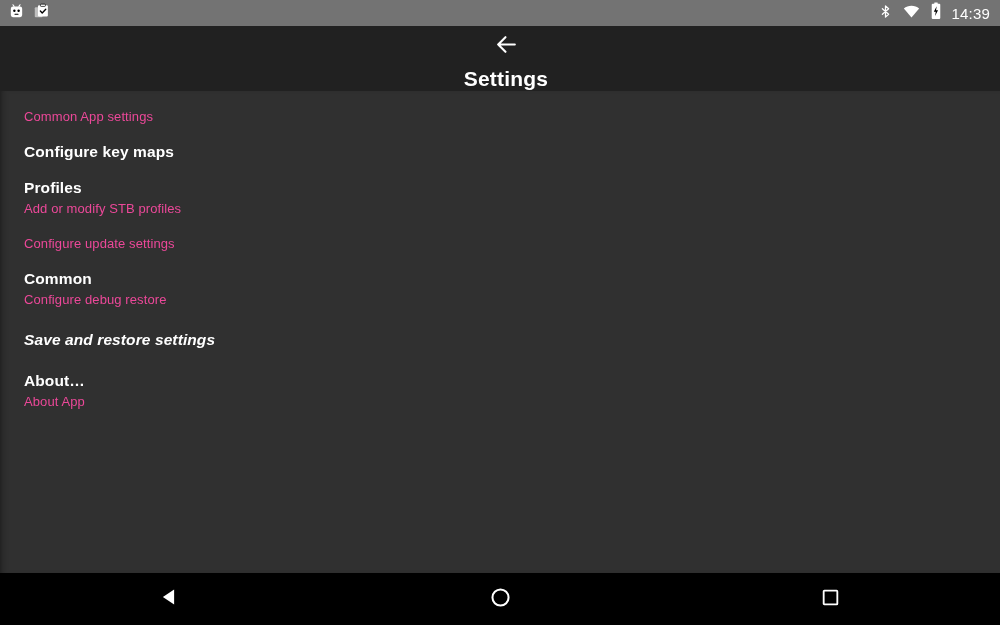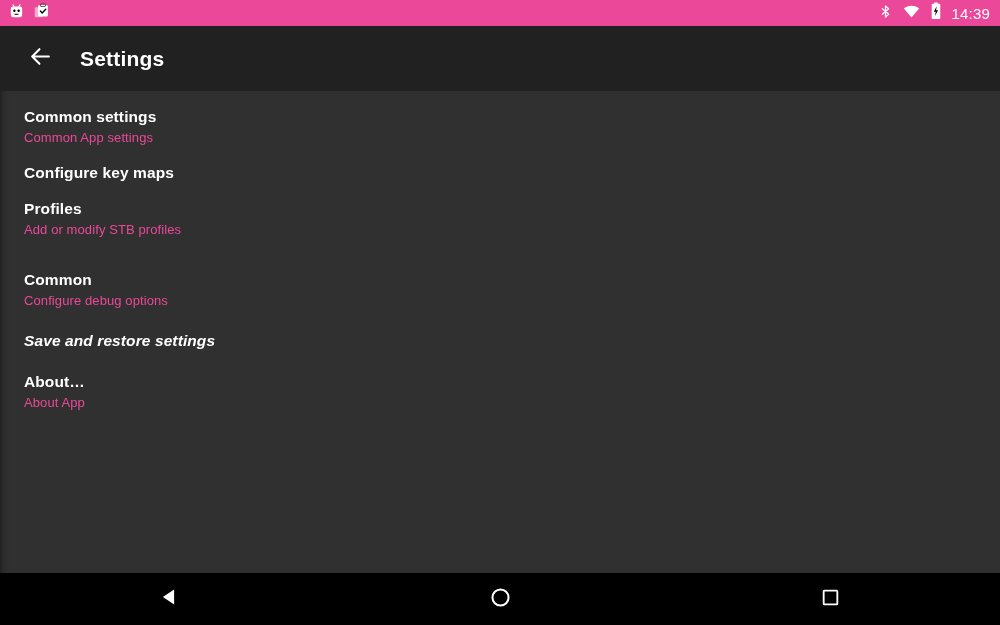--- a/index.html
+++ b/index.html
@@ -7,35 +7,35 @@
     width:1000px; height:625px;
     background:#000;
     font-family:"Liberation Sans", sans-serif;
     overflow:hidden;
   }
   .device { position:relative; width:1000px; height:625px; background:#303030; }
 
   
   .statusbar {
     position:absolute; top:0; left:0; width:1000px; height:26px;
-    background:#ec4899; display:flex; align-items:center;
+    background:#737373; display:flex; align-items:center;
     padding:0 10px 0 8px;
   }
   .status-left { display:flex; align-items:center; gap:8px; }
   .status-right { margin-left:auto; display:flex; align-items:center; gap:9px; }
   .sicon { display:block; }
   .clock {
     color:#ffffff; font-size:15px; letter-spacing:.2px;
     font-family:"Liberation Sans", sans-serif; line-height:1;
   }
 
   
   .toolbar {
     position:absolute; top:26px; left:0; width:1000px; height:65px;
-    background:#212121; display:flex; align-items:center;
+    background:#212121; display:flex; align-items:center;flex-direction:column;
   }
   .back-btn {
     width:56px; height:56px; margin-left:12px;
     display:flex; align-items:center; justify-content:center;
     cursor:pointer; border-radius:50%;
   }
   .toolbar-title {
     color:#ffffff; font-size:21px; font-weight:bold;
     margin-left:12px; letter-spacing:.2px;
   }
@@ -128,39 +128,39 @@
         </svg>
       </span>
     </div>
     <div class="toolbar-title">Settings</div>
   </div>
 
   <div class="content">
     <div class="list">
 
       <div class="list-item">
-        <div class="item-title">Common settings</div>
         <div class="item-summary">Common App settings</div>
       </div>
 
       <div class="list-item">
         <div class="item-title">Configure key maps</div>
       </div>
 
       <div class="list-item">
         <div class="item-title">Profiles</div>
         <div class="item-summary">Add or modify STB profiles</div>
       </div>
 
       <div class="list-item">
+        <div class="item-summary">Configure update settings</div>
       </div>
 
       <div class="list-item">
         <div class="item-title">Common</div>
-        <div class="item-summary">Configure debug options</div>
+        <div class="item-summary">Configure debug restore</div>
       </div>
 
       <div class="list-item no-summary">
         <div class="item-title">Save and restore settings</div>
       </div>
 
       <div class="list-item">
         <div class="item-title">About…</div>
         <div class="item-summary">About App</div>
       </div>

